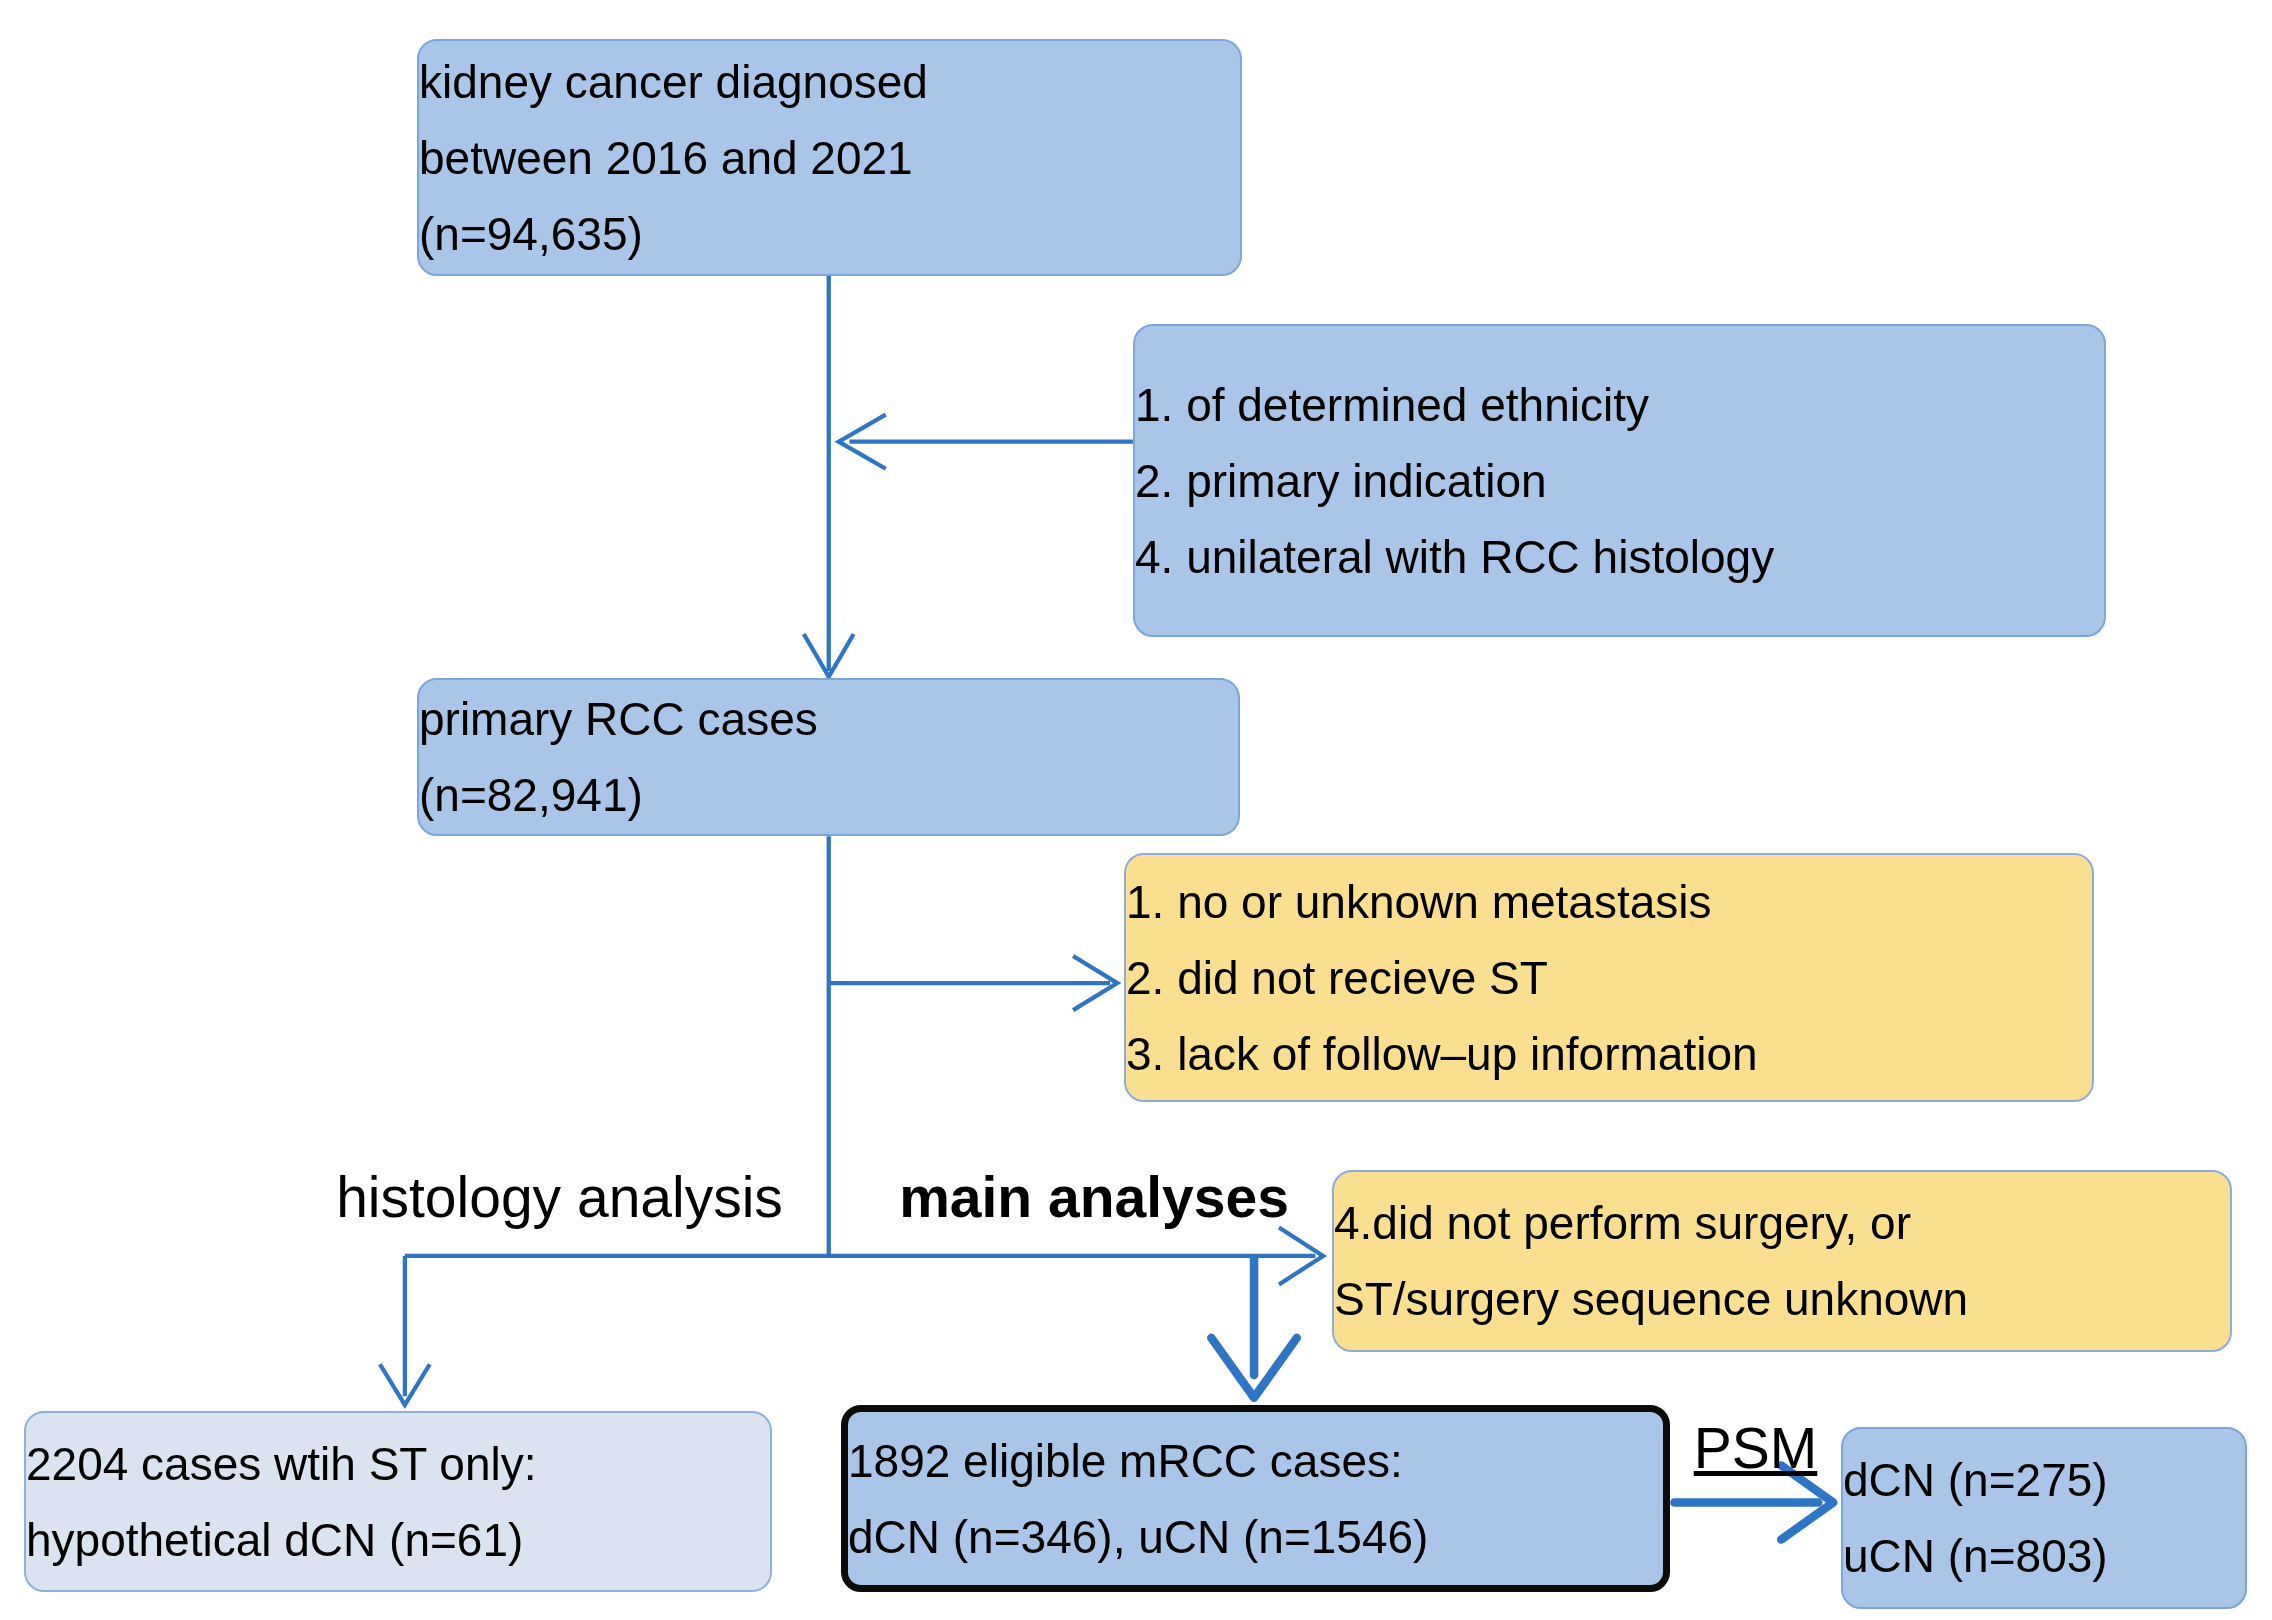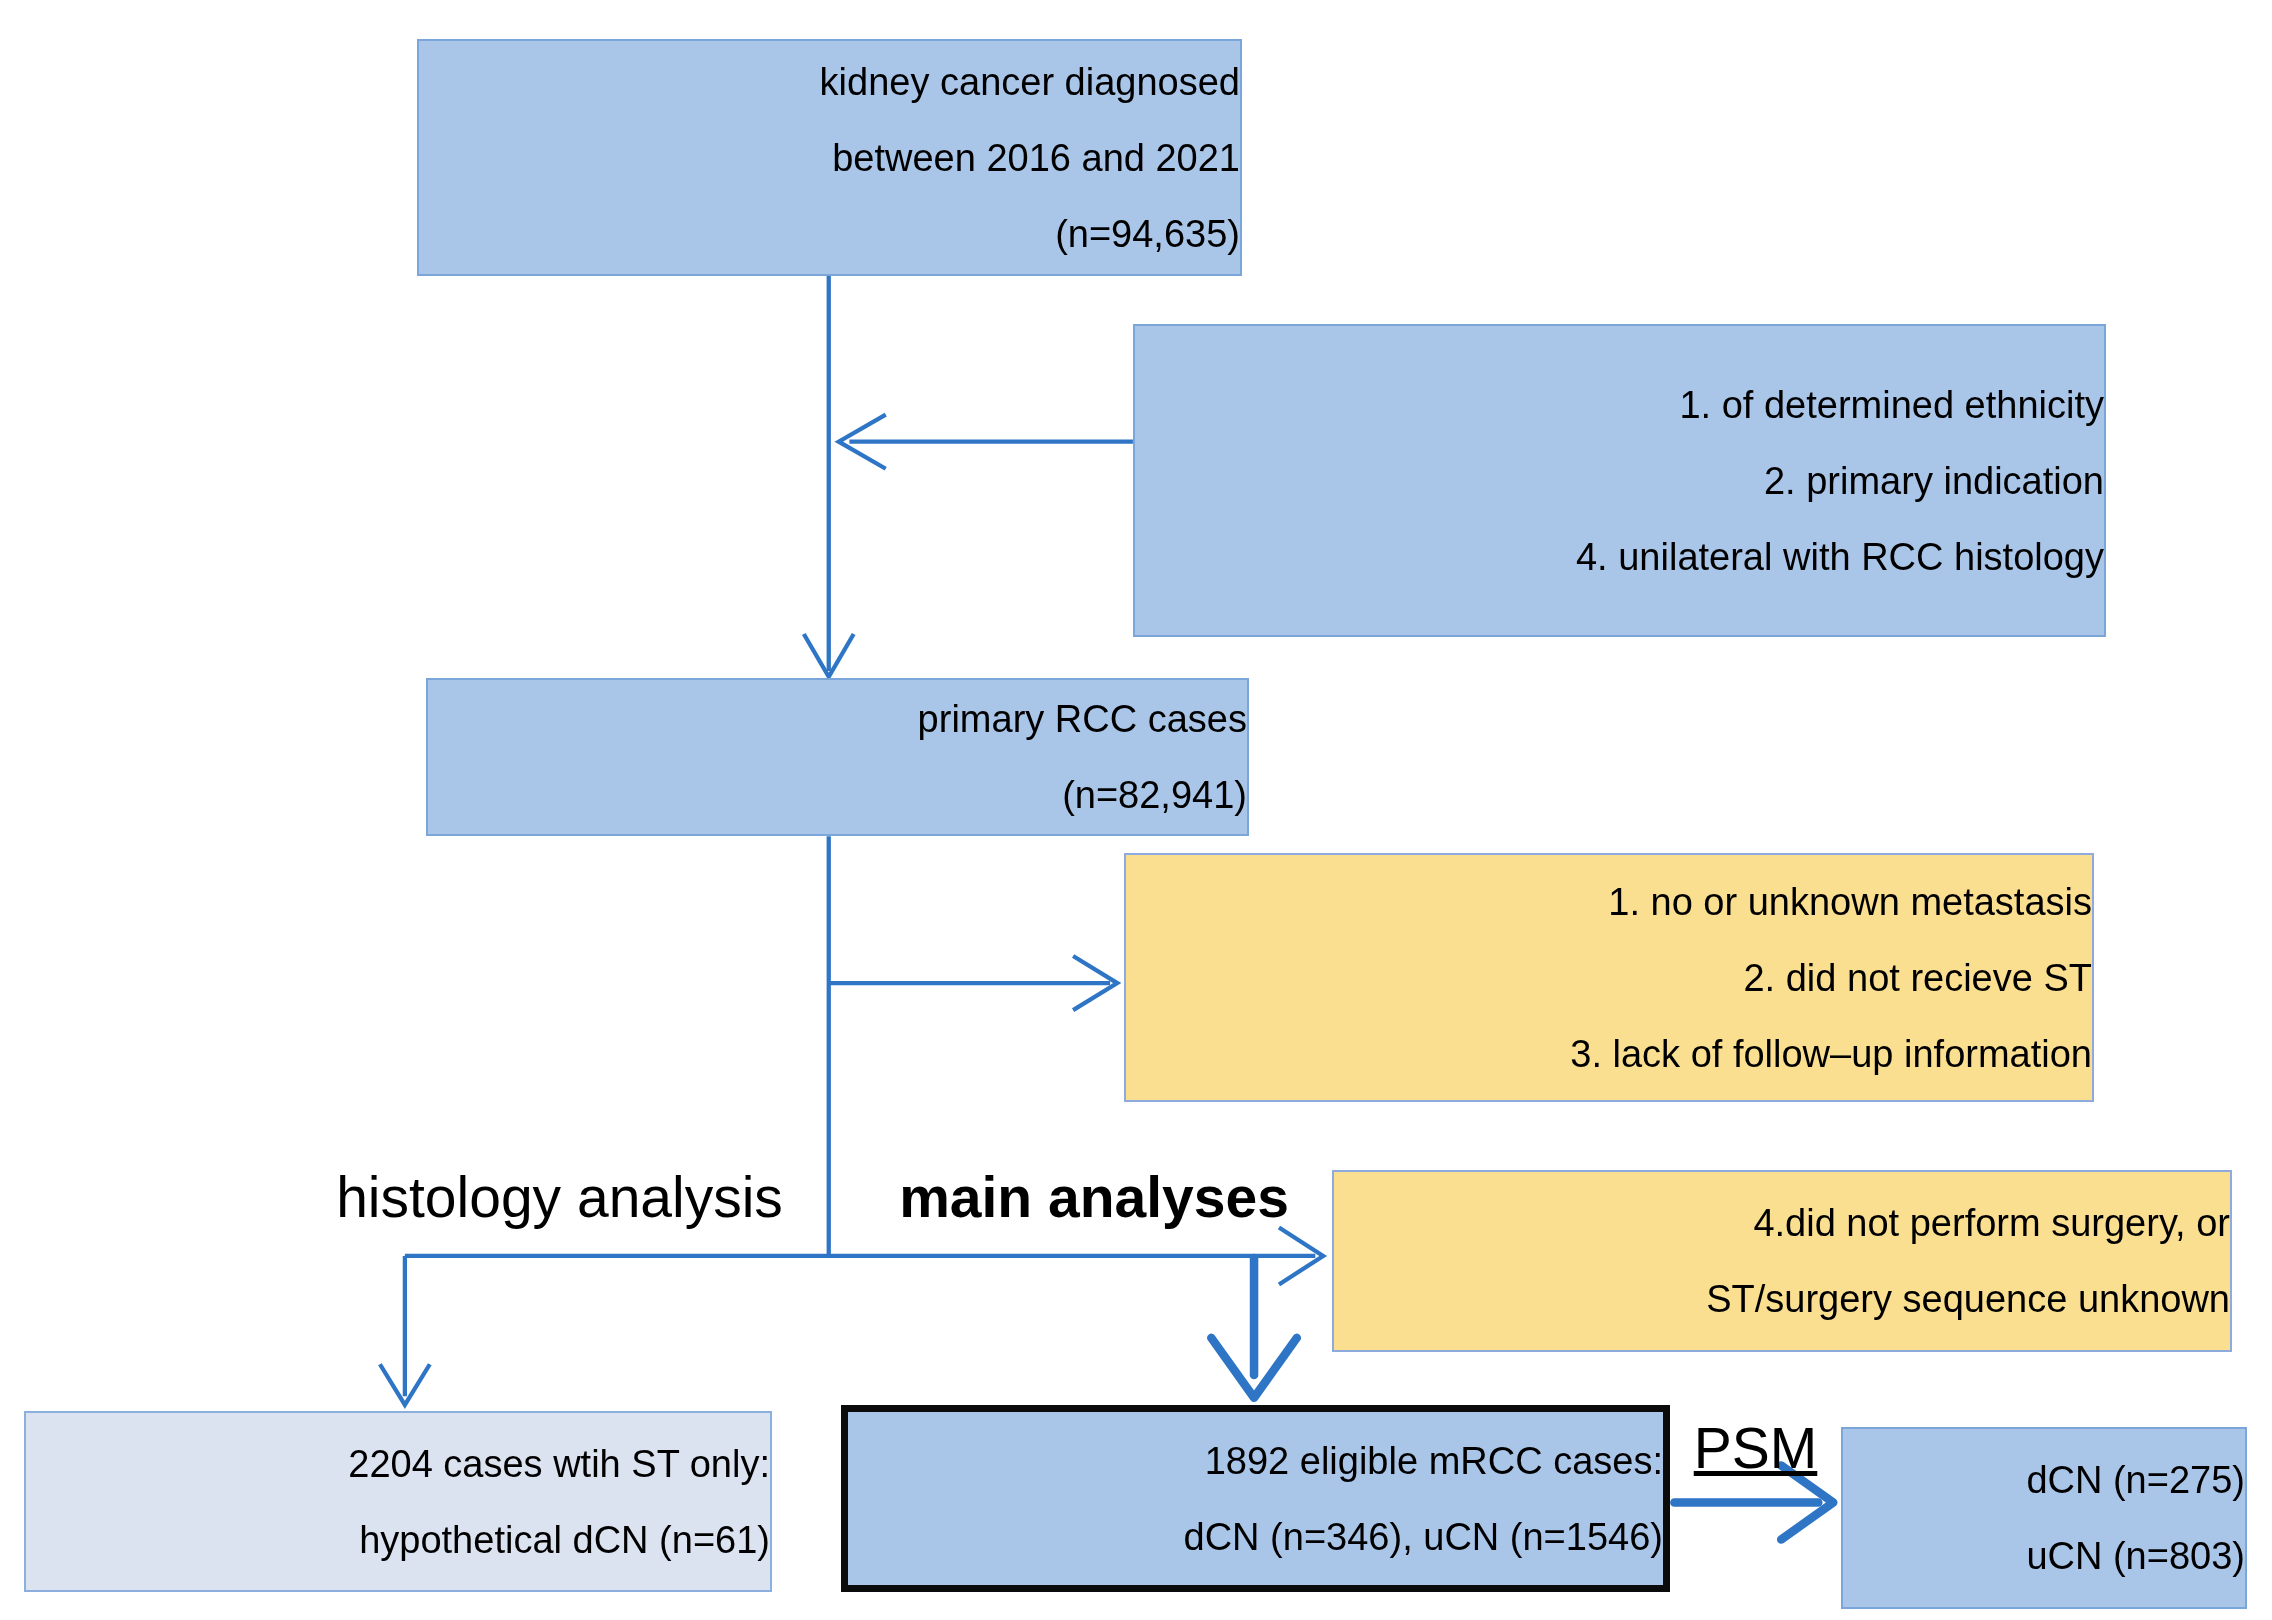--- a/index.html
+++ b/index.html
@@ -8,39 +8,39 @@
     --yellow-fill:#fbdf90; --yellow-border:#8faadc;
     --arrow:#2e75c6; --ink:#000000; --frame:#0b0b0b; --page:#ffffff;
   }
   html,body{margin:0;padding:0;background:var(--page);}
   #canvas{
     position:relative; width:2273px; height:1620px; background:var(--page);
     font-family:"Liberation Sans", sans-serif; color:var(--ink); overflow:hidden;
   }
   .box{
     position:absolute; box-sizing:border-box;
-    display:flex; flex-direction:column; justify-content:center; align-items:flex-end;
-    text-align:center; font-size:38px; line-height:76px;
+    display:flex; flex-direction:column; justify-content:center; align-items:flex-start;
+    text-align:center; font-size:46px; line-height:76px;border-radius:20px;
   }
   .box.blue  {background:var(--blue-fill);  border:2.8px solid var(--blue-border);}
   .box.light {background:var(--light-fill); border:2.8px solid var(--light-border);}
   .box.yellow{background:var(--yellow-fill);border:2.1px solid var(--yellow-border);}
   .box.framed{background:var(--blue-fill);  border:7.1px solid var(--frame);}
   .flow-label{
     position:absolute; font-size:57px; line-height:61px; text-align:center; white-space:nowrap;
   }
   .flow-label.bold{font-weight:bold;}
   #connectors{position:absolute; left:0; top:0;}
   .stroke-thin, .stroke-thick{stroke:var(--arrow); fill:none;}
   .stroke-thin {stroke-width:6;}
   .stroke-thick{stroke-width:12; stroke-linecap:round; stroke-linejoin:round;}
   
   #box-top       {left:417px;  top:39px;   width:825px; height:237px;}
   #box-inclusion {left:1133px; top:324px;  width:973px; height:313px;}
-  #box-primary   {left:426px;  top:678px;  width:823px; height:158px;}
+  #box-primary   {left:417px;  top:678px;  width:823px; height:158px;}
   #box-exclusion1{left:1124px; top:853px; width:970px; height:249px;}
   #box-exclusion2{left:1332px; top:1170px; width:900px; height:182px;}
   #box-additional{left:24px;   top:1411px; width:748px; height:181px;}
   #box-eligible  {left:841px; top:1405px; width:829px; height:187px;}
   #box-matched   {left:1841px; top:1411px; width:406px;  height:182px;margin-top:16px;}
   #label-additional{left:289px;  top:1167px; width:541px;}
   #label-main      {left:873px; top:1167px; width:442px;}
   #label-psm       {left:1679px; top:1418px; width:153px;text-decoration:underline;}
 </style>
 </head>

